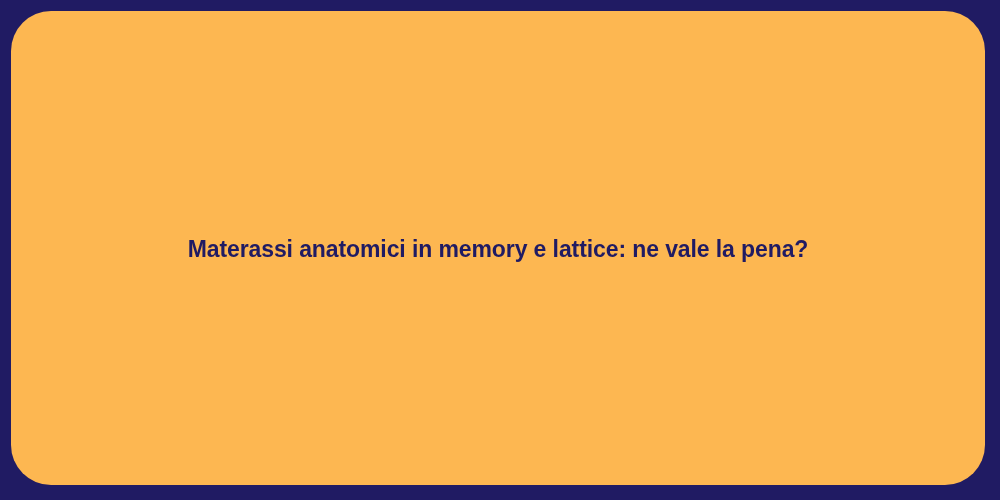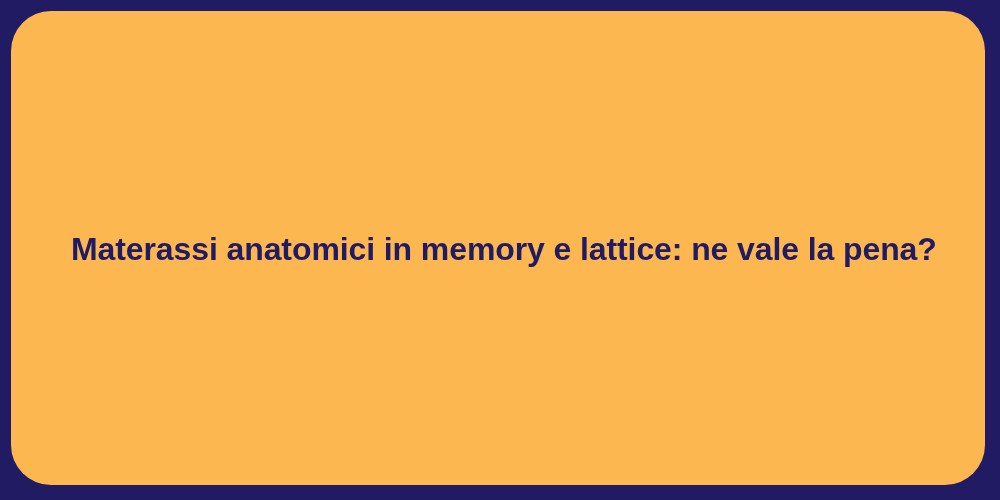--- a/index.html
+++ b/index.html
@@ -39,21 +39,21 @@
   }
 
   .banner-heading {
     margin: 0;
     padding: 0 60px;
     width: 100%;
     box-sizing: border-box;
     text-align: center;
     color: #201b63;
     font-family: "Liberation Sans", sans-serif;
-    font-size: 32px;
+    font-size: 23px;
     font-weight: 700;
     line-height: 1.25;
     letter-spacing: -0.1px;
     
     transform: translateY(1px);
     white-space: nowrap;
   }
 </style>
 </head>
 <body>

